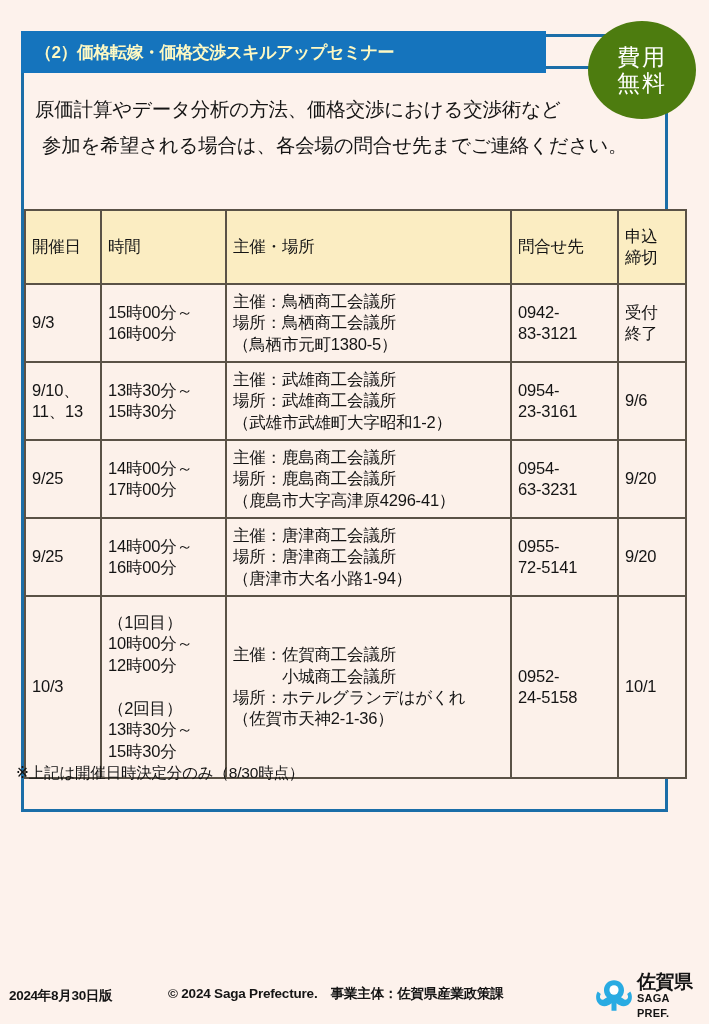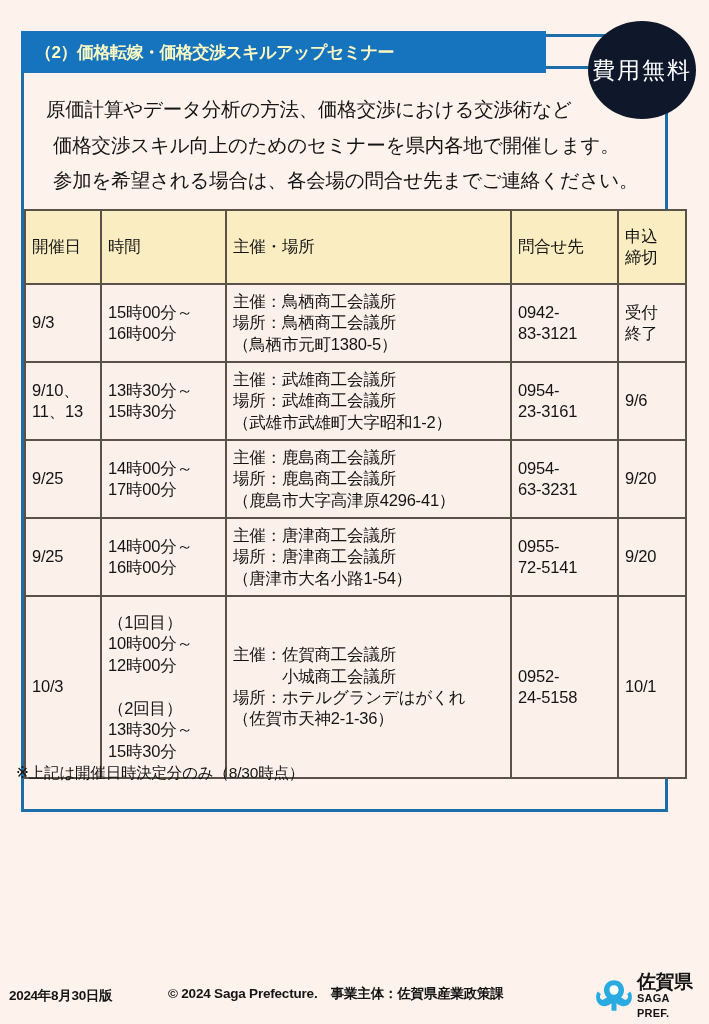--- a/index.html
+++ b/index.html
@@ -62,38 +62,39 @@
   }
 
   
   .free-badge {
     position: absolute;
     left: 588px;
     top: 21px;
     width: 108px;
     height: 98px;
     border-radius: 50%;
-    background: #0f172a;
+    background: #4d7c0f;
     z-index: 6;
     display: flex;
+    flex-direction: column;
     align-items: center;
     justify-content: center;
     line-height: 1.15;
   }
   .free-badge span {
     color: #ffffff;
     font-size: 23px;
     font-weight: normal;
     letter-spacing: 2px;
   }
 
   
   .intro {
     position: absolute;
-    left: 46px;
+    left: 35px;
     top: 96px;
     width: 600px;
     z-index: 2;
   }
   .intro p {
     margin: 0 0 8px 0;
     font-size: 19.5px;
     line-height: 1.42;
     color: #141414;
     letter-spacing: -0.2px;
@@ -232,21 +233,20 @@
   <span class="title-text">（2）価格転嫁・価格交渉スキルアップセミナー</span>
 </div>
 
 <div class="free-badge">
   <span>費用</span>
   <span>無料</span>
 </div>
 
 <div class="intro">
   <p>原価計算やデータ分析の方法、価格交渉における交渉術など</p>
-  <p class="indent">価格交渉スキル向上のためのセミナーを県内各地で開催します。</p>
   <p class="indent">参加を希望される場合は、各会場の問合せ先までご連絡ください。</p>
 </div>
 
 <div class="table-wrap">
   <table class="schedule">
     <colgroup>
       <col class="col-date">
       <col class="col-time">
       <col class="col-place">
       <col class="col-contact">
@@ -297,21 +297,21 @@
           <td class="c-contact cell-lines">0954-
 63-3231</td>
           <td class="c-dead cell-lines">9/20</td>
         </tr>
         <tr class="row-norm">
           <td class="c-date cell-lines">9/25</td>
           <td class="cell-lines">14時00分～
 16時00分</td>
           <td class="cell-lines">主催：唐津商工会議所
 場所：唐津商工会議所
-（唐津市大名小路1-54）</td>
+（唐津市大名小路1-94）</td>
           <td class="c-contact cell-lines">0955-
 72-5141</td>
           <td class="c-dead cell-lines">9/20</td>
         </tr>
         <tr class="row-tall">
           <td class="c-date cell-lines">10/3</td>
           <td class="cell-lines">（1回目）
 10時00分～
 12時00分
 

